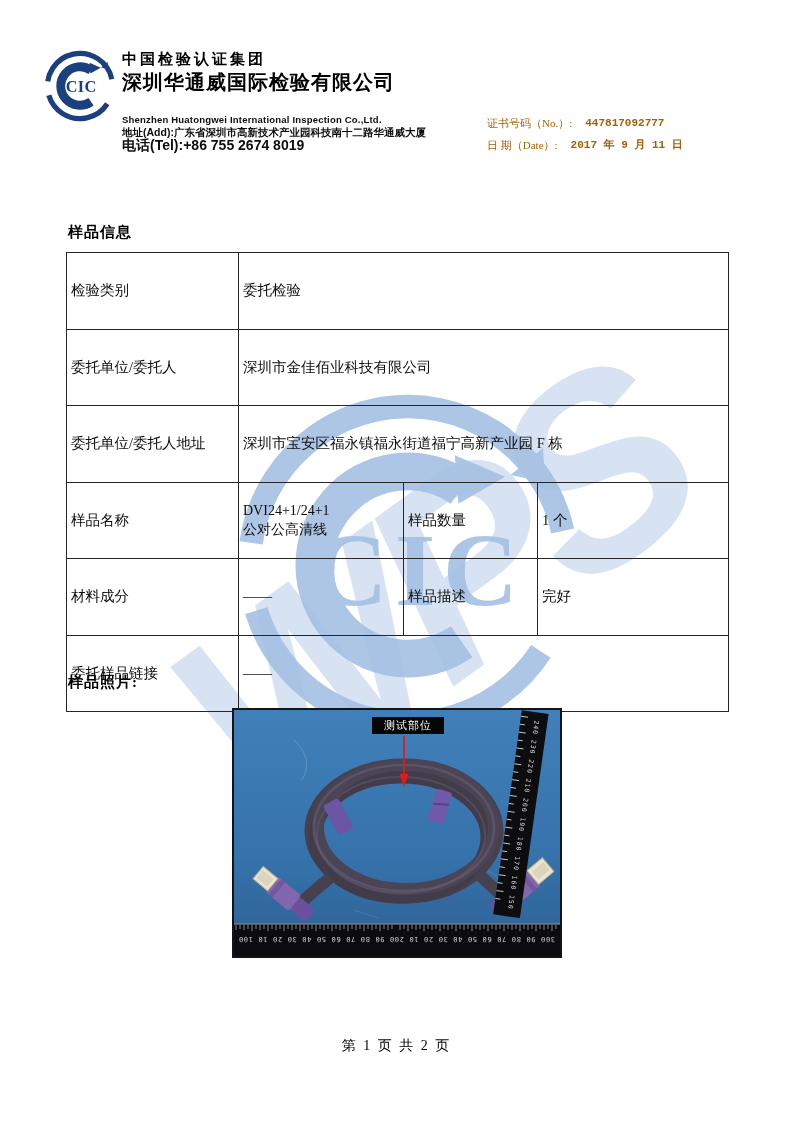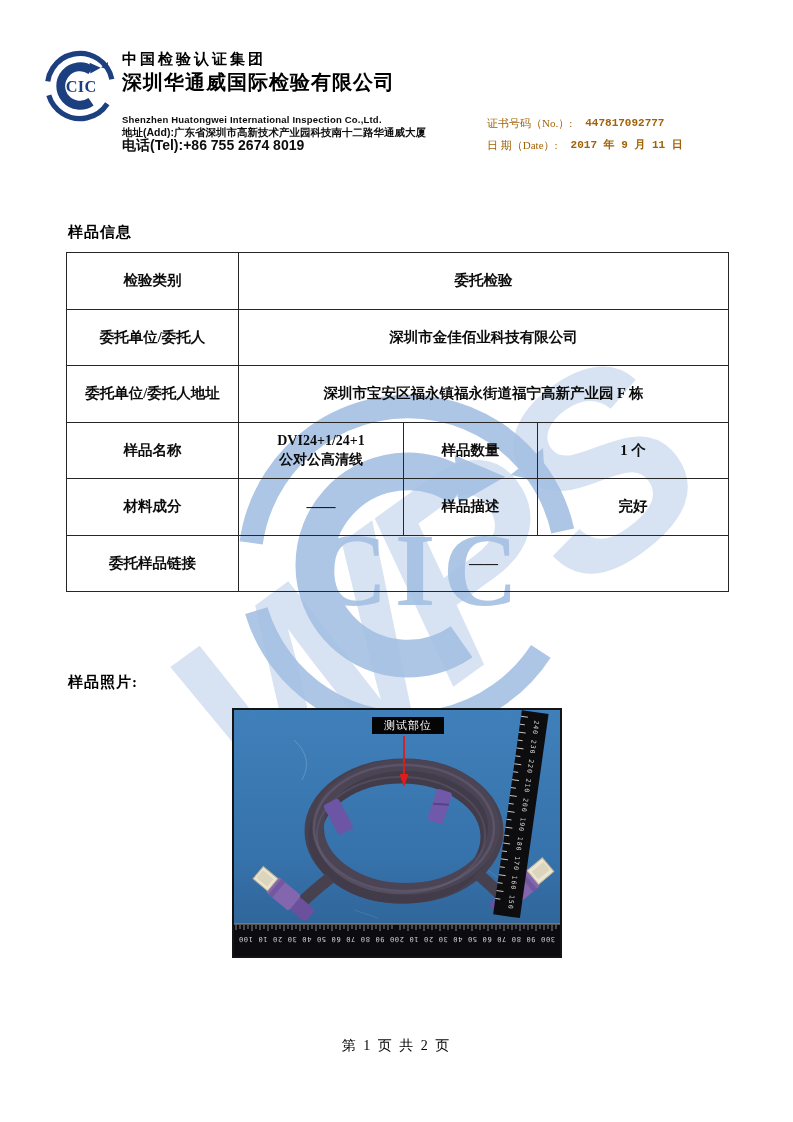--- a/index.html
+++ b/index.html
@@ -58,22 +58,22 @@
   
   .info-table{
     position:absolute;left:66px;top:252px;width:662px;
     border-collapse:collapse;table-layout:fixed;
     font-family:"Liberation Serif",serif;
     font-size:14.5px;color:#0c0c0c;
     z-index:1;background:transparent;
   }
   .info-table td{
     border:1.6px solid #262626;
-    height:47.5px;text-align:center;vertical-align:middle;
-    padding:4px 4px;background:transparent;font-weight:bold;
+    height:47.5px;vertical-align:middle;
+    padding:14px 4px;background:transparent;
   }
   .two-line span{display:block;line-height:19px;font-size:14px;}
   
   .photo{
     position:absolute;left:232px;top:708px;width:330px;height:250px;
     border:2px solid #141414;box-sizing:border-box;
     z-index:2;background:#3876b1;
   }
   .photo svg{display:block;width:100%;height:100%;}
   .anno{

